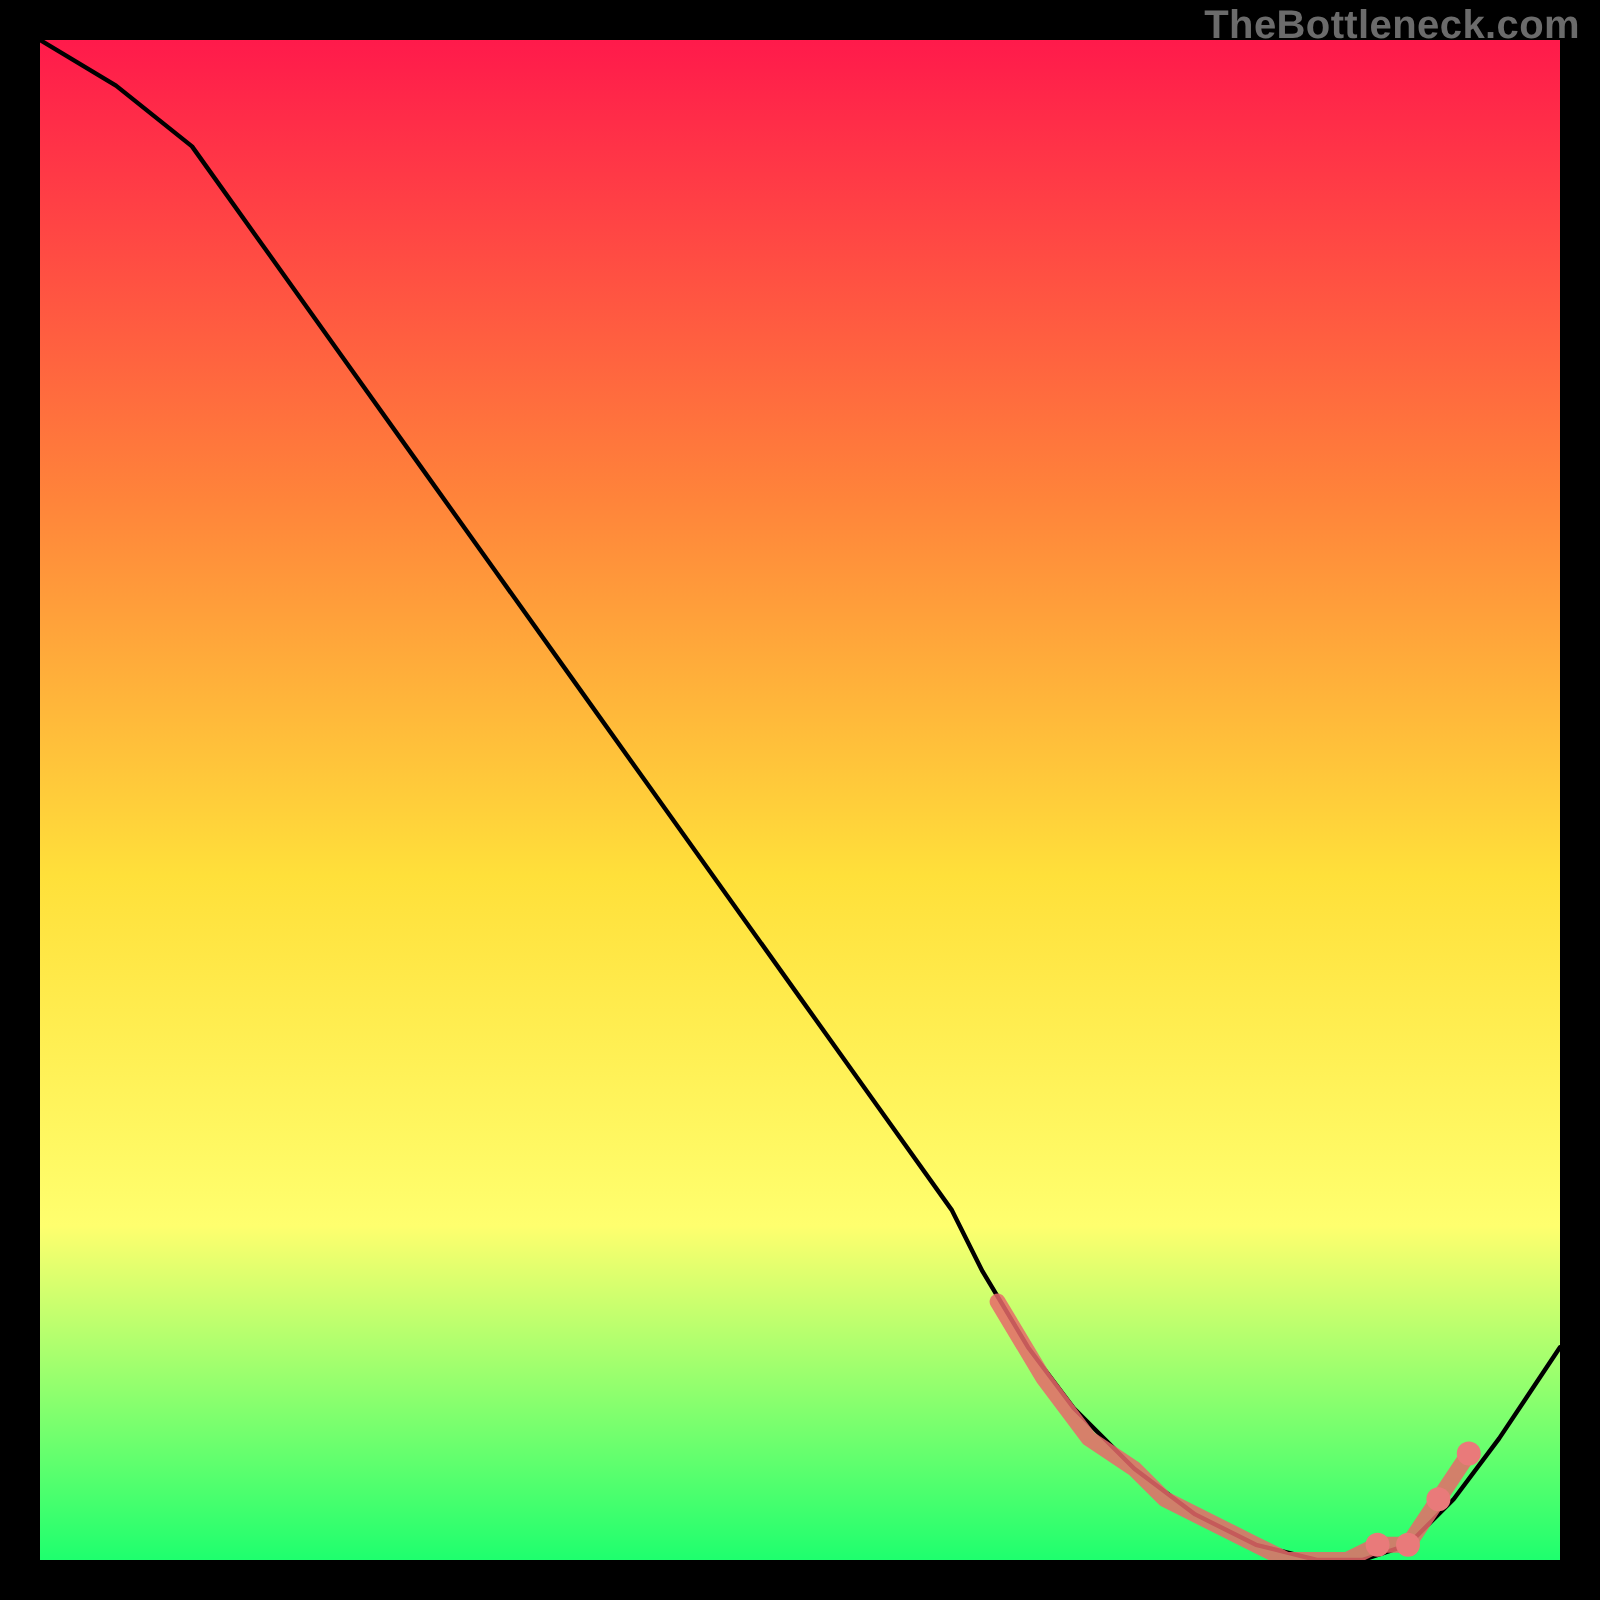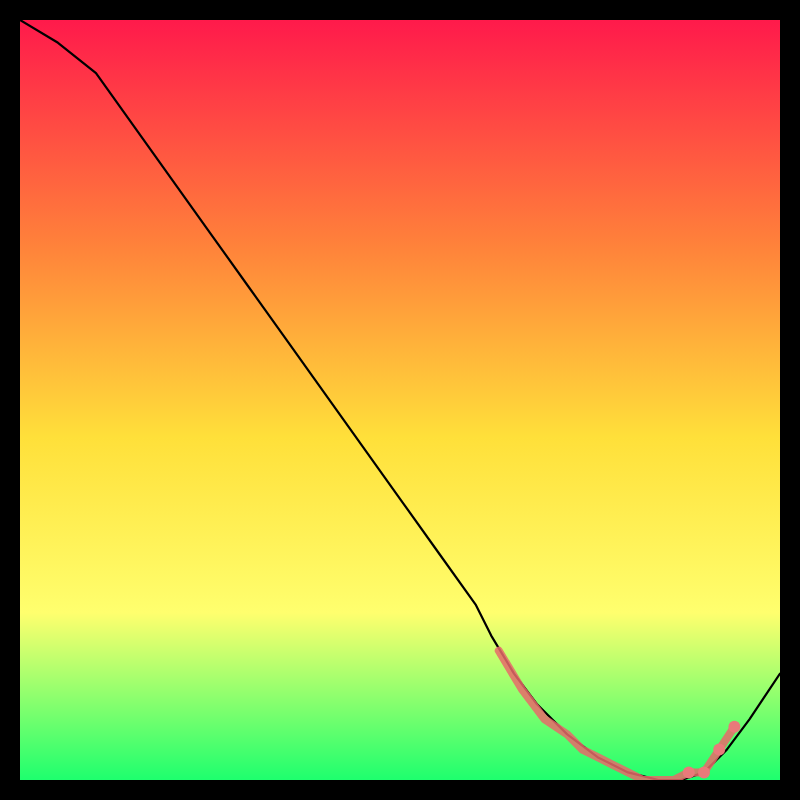--- a/index.html
+++ b/index.html
@@ -32,20 +32,21 @@
     font-weight: 600;
     color: #6b6b6b;
     letter-spacing: 0.2px;
     user-select: none;
   }
 </style>
 </head>
 <body>
 
 <div class="frame">
+  <div class="watermark">TheBottleneck.com</div>
   <svg class="plot" viewBox="0 0 760 760" preserveAspectRatio="none">
     <defs>
       <linearGradient id="bg-grad" x1="0" y1="0" x2="0" y2="1">
         <stop id="g0" offset="0%" stop-color="#ff1a4b"></stop>
         <stop id="g1" offset="30%" stop-color="#ff833a"></stop>
         <stop id="g2" offset="55%" stop-color="#ffe03a"></stop>
         <stop id="g3" offset="78%" stop-color="#ffff6e"></stop>
         <stop id="g4" offset="100%" stop-color="#1eff6e"></stop>
       </linearGradient>
     </defs>

